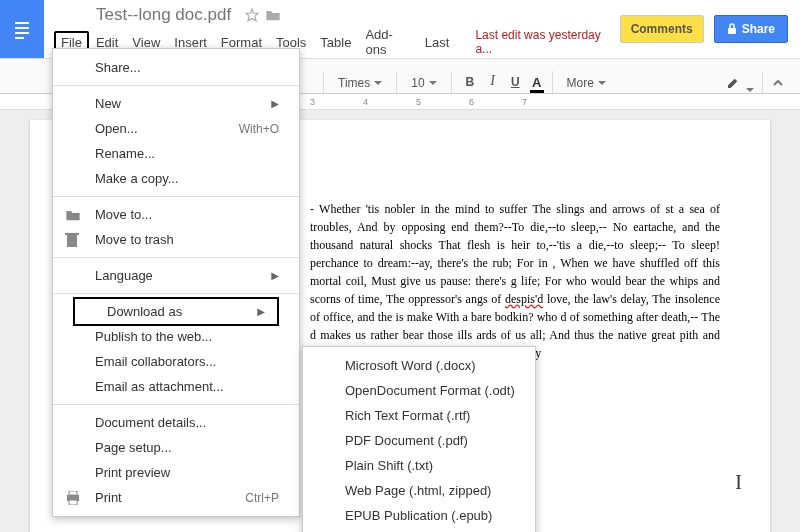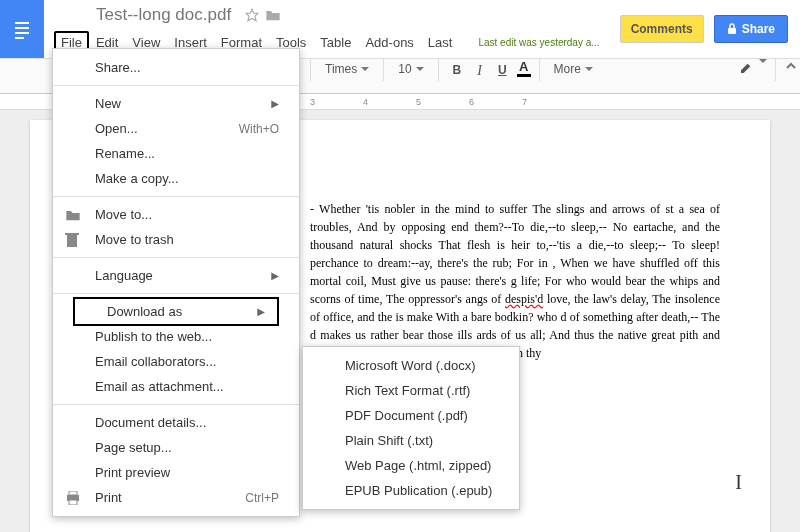--- a/index.html
+++ b/index.html
@@ -7,25 +7,25 @@
   .header { display: flex; align-items: flex-start; height: 58px; background: #fff; }
   .logo-box { width: 44px; height: 58px; background: #4285f4; display: flex; align-items: center; justify-content: center; }
   .logo-box svg { fill: #fff; }
   .header-main { flex: 1; padding: 4px 8px 0 10px; }
   .title-row { display: flex; align-items: center; height: 22px; margin-left: 42px; }
   .doc-title { font-size: 17px; color: #777; margin-right: 8px; }
   .star-icon, .folder-icon { color: #aaa; margin-left: 6px; display: inline-flex; }
   .menubar { display: flex; align-items: center; margin-top: 4px; height: 24px; }
   .menu-item { padding: 4px 7px; color: #444; font-size: 13px; cursor: pointer; }
   .menu-item.highlighted { border: 2px solid #000; padding: 2px 5px; border-radius: 2px; }
-  .last-edit { color: #4d7c0f; font-size: 10px; margin-left: 19px; }
+  .last-edit { color: #b91c1c; font-size: 12px; margin-left: 19px; }
   .header-right { display: flex; align-items: center; padding-right: 12px; gap: 10px; height: 58px; }
   .comments-btn { background: #fde047; border: 1px solid #ccc; color: #555; padding: 6px 10px; font-size: 12px; border-radius: 2px; cursor: pointer; font-weight: bold; }
   .share-btn { background: #4285f4; border: 1px solid #3367d6; color: #fff; padding: 6px 12px; font-size: 12px; border-radius: 2px; cursor: pointer; font-weight: bold; display: flex; align-items: center; gap: 5px; }
-  .toolbar { height: 36px; border-top: 1px solid #ddd; border-bottom: 1px solid #ccc; background: #fafafa; display: flex; align-items: flex-start; padding: 0 2px; gap: 4px; }
+  .toolbar { height: 36px; border-top: 1px solid #ddd; border-bottom: 1px solid #ccc; background: #fafafa; display: flex; align-items: flex-end; padding: 0 15px; gap: 4px; }
   .tb-sep { width: 1px; height: 22px; background: #ddd; margin: 0 4px; }
   .tb-dropdown { display: flex; align-items: center; padding: 3px 6px; color: #555; font-size: 12px; gap: 4px; }
   .tb-btn { padding: 4px 6px; color: #555; font-size: 12px; font-weight: bold; }
   .tb-btn.italic { font-style: italic; font-family: 'Times New Roman', serif; font-weight: normal; font-size: 14px; }
   .tb-btn.underline { text-decoration: underline; }
   .tb-color { display: flex; flex-direction: column; align-items: center; font-weight: bold; }
   .tb-color .bar { height: 3px; width: 14px; background: #000; }
   .ruler { height: 16px; border-bottom: 1px solid #ddd; background: #fff; color: #888; font-size: 9px; display: flex; align-items: center; padding-left: 310px; gap: 48px; }
   .canvas { position: absolute; left: 0; right: 0; top: 110px; bottom: 0; background: #eee; overflow: hidden; }
   .page { background: #fff; margin: 10px auto; width: 740px; min-height: 500px; box-shadow: 0 1px 3px rgba(0,0,0,0.2); padding: 60px 50px; }
@@ -231,20 +231,23 @@
     <span>Print</span>
       <span class="shortcut">Ctrl+P</span>
   </div>
 </div>
 
 <div class="dropdown submenu">
   <div class="dd-item">
       <span>Microsoft Word (.docx)</span>
     </div>
   <div class="dd-item">
+      <span>OpenDocument Format (.odt)</span>
+    </div>
+  <div class="dd-item">
       <span>Rich Text Format (.rtf)</span>
     </div>
   <div class="dd-item">
       <span>PDF Document (.pdf)</span>
     </div>
   <div class="dd-item">
       <span>Plain Shift (.txt)</span>
     </div>
   <div class="dd-item">
       <span>Web Page (.html, zipped)</span>

